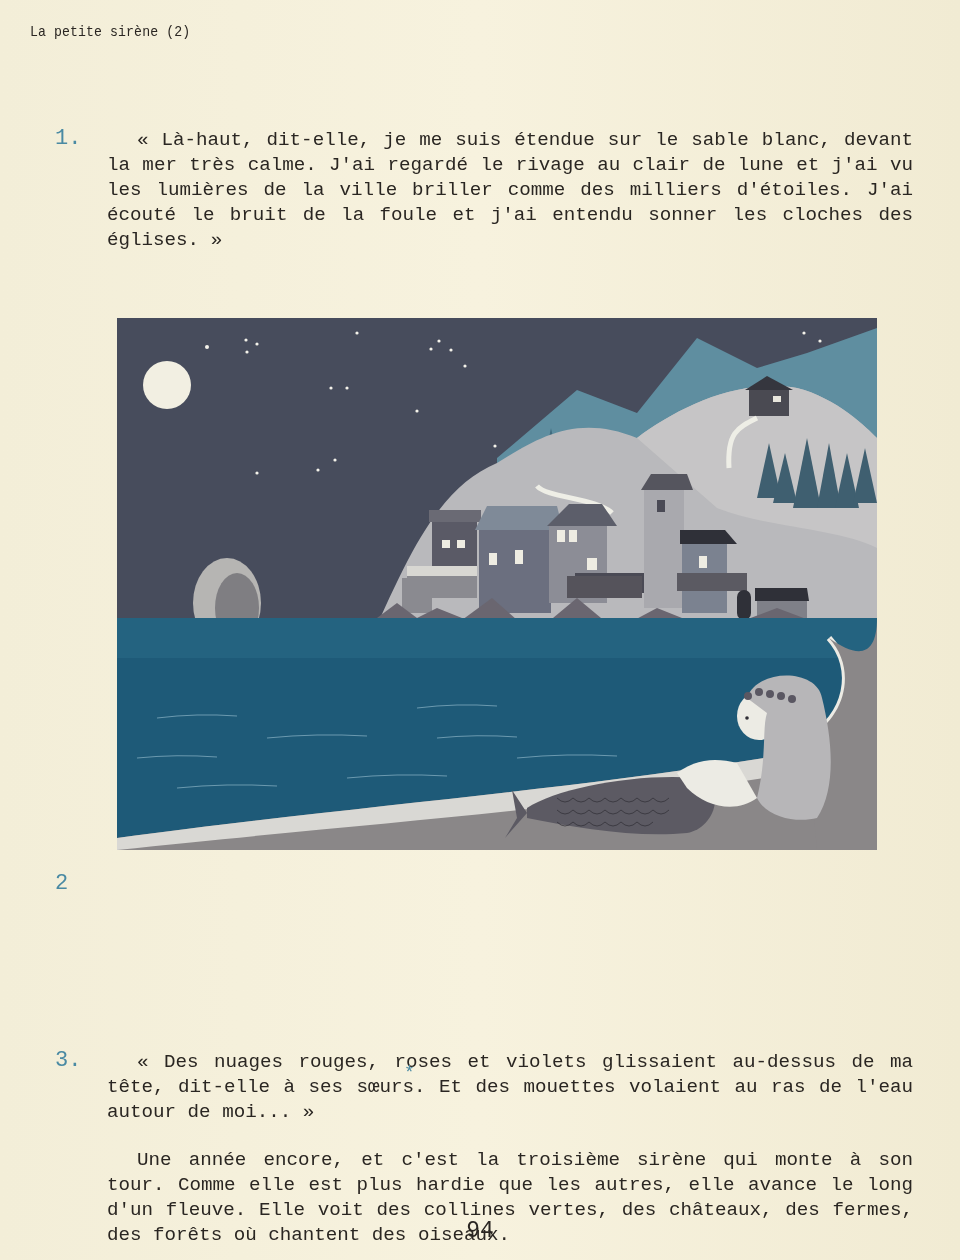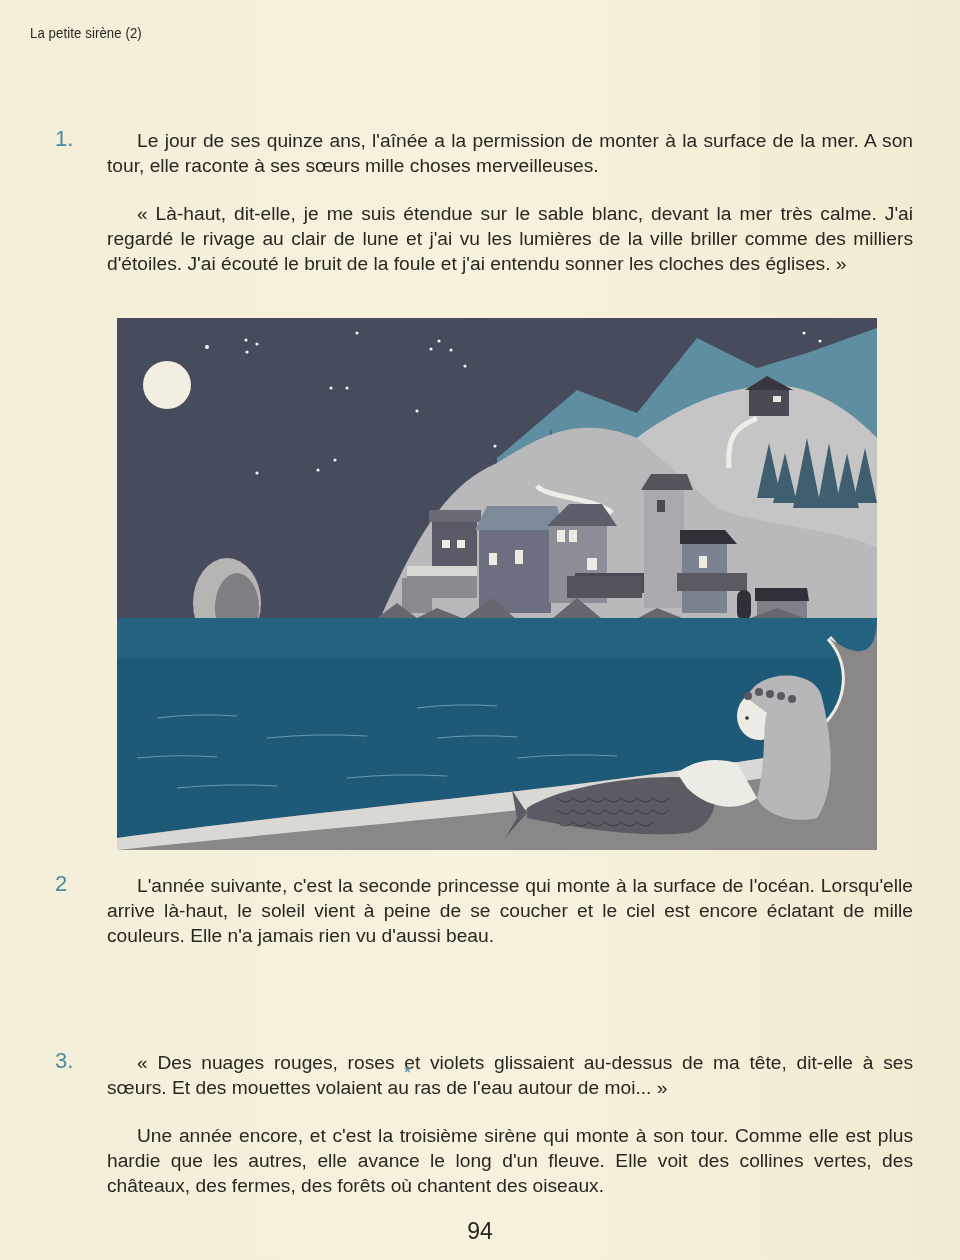--- a/index.html
+++ b/index.html
@@ -3,21 +3,21 @@
 <meta charset="utf-8">
 <style>
   html, body { margin: 0; padding: 0; }
   body {
     width: 960px; height: 1260px; overflow: hidden;
     background: #f6f1dc;
     font-family: "Liberation Sans", sans-serif;
     color: #2a2622;
     position: relative;
   }
-  .page { position: absolute; inset: 0; background: linear-gradient(90deg, #f3eed8 0%, #f7f2de 50%, #f1ebd3 100%); }
+  .page { position: absolute; inset: 0; background: linear-gradient(90deg, #f3eed8 0%, #f7f2de 50%, #f1ebd3 100%); font-family: Liberation Mono, monospace; }
   .running-header {
     position: absolute; left: 30px; top: 24px;
     font-size: 15px; letter-spacing: 0.1px; color: #2a2622;
     transform: scaleX(0.88); transform-origin: left;
   }
   .title {
     position: absolute; left: 0; right: 0; top: 68px; text-align: center;
     font-size: 31px; font-weight: bold; color: #2a2622;
     letter-spacing: 0.5px;
   }
@@ -49,21 +49,20 @@
 </head>
 <body>
 
 <div class="page">
 
   <div class="running-header">La petite sirène (2)</div>
 
 
   <div class="num" style="top:126px">1.</div>
   <div class="para" style="top:128px">
-    <p>Le jour de ses quinze ans, l'aînée a la permission de monter à la surface de la mer. A son tour, elle raconte à ses sœurs mille choses merveilleuses.</p>
     <p>« Là-haut, dit-elle, je me suis étendue sur le sable blanc, devant la mer très calme. J'ai regardé le rivage au clair de lune et j'ai vu les lumières de la ville briller comme des milliers d'étoiles. J'ai écouté le bruit de la foule et j'ai entendu sonner les cloches des églises. »</p>
   </div>
 
   <div class="illustration">
     <svg width="760" height="532" viewBox="0 0 760 532" xmlns="http://www.w3.org/2000/svg">
       <defs>
         <filter id="grain" x="0" y="0" width="100%" height="100%">
           <feTurbulence type="fractalNoise" baseFrequency="0.9" numOctaves="2" result="n"></feTurbulence>
           <feColorMatrix type="saturate" values="0"></feColorMatrix>
           <feComponentTransfer>
@@ -208,21 +207,20 @@
         </g>
         <circle cx="630" cy="400" r="1.8" fill="#2f2e35"></circle>
       </g>
       </g>
       <rect x="0" y="0" width="760" height="532" fill="#000" opacity="0" filter="url(#grain)"></rect>
     </svg>
   </div>
 
   <div class="num" style="top:871px">2</div>
   <div class="para" style="top:873px">
-    <p>L'année suivante, c'est la seconde princesse qui monte à la surface de l'océan. Lorsqu'elle arrive là-haut, le soleil vient à peine de se coucher et le ciel est encore éclatant de mille couleurs. Elle n'a jamais rien vu d'aussi beau.</p>
   </div>
 
   <div class="num" style="top:1048px">3.</div>
   <div class="para" style="top:1050px">
     <p>« Des nuages rouges, roses et violets glissaient au-dessus de ma tête, dit-elle à ses sœurs. Et des mouettes volaient au ras de l'eau autour de moi... »</p>
     <p>Une année encore, et c'est la troisième sirène qui monte à son tour. Comme elle est plus hardie que les autres, elle avance le long d'un fleuve. Elle voit des collines vertes, des châteaux, des fermes, des forêts où chantent des oiseaux.</p>
   </div>
   <span class="asterisk">*</span>
 
   <div class="page-number">94</div>

